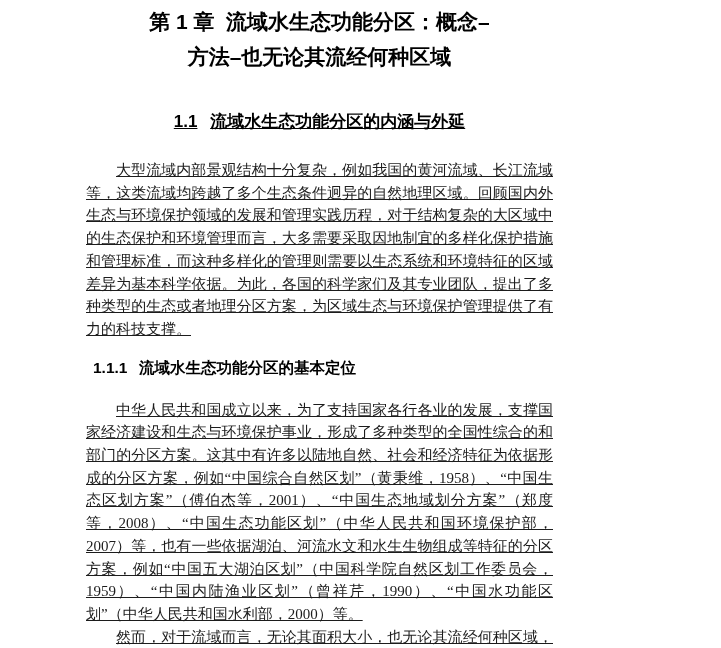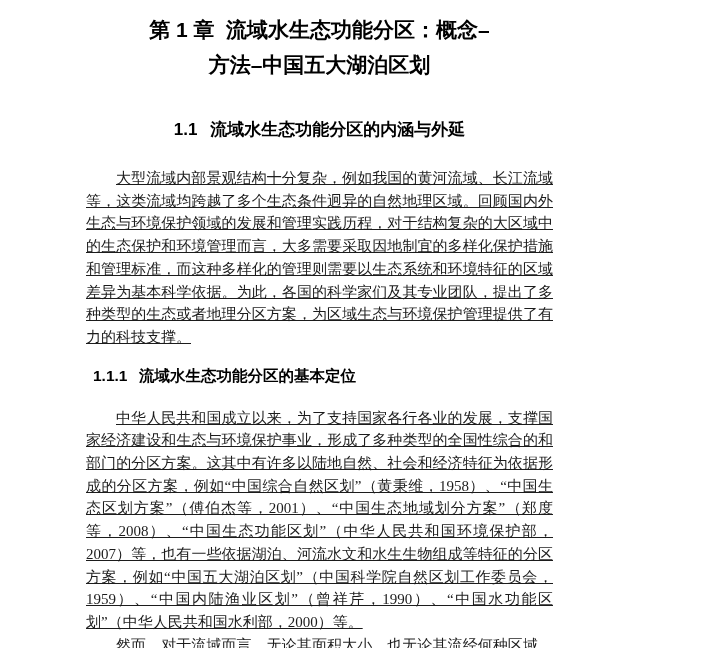--- a/index.html
+++ b/index.html
@@ -8,21 +8,21 @@
     width: 721px;
     height: 648px;
     overflow: hidden;
     font-family: "Liberation Serif", serif;
     color: #141414;
   }
   .page {
     width: 641px;
     height: 648px;
     background: #ffffff;
-    padding: 8px 88px 0 86px;
+    padding: 0 88px 0 86px;
     overflow: hidden;
   }
   .chapter-title {
     font-family: "Liberation Sans", sans-serif;
     font-weight: 700;
     font-size: 21px;
     line-height: 35px;
     text-align: center;
     color: #000000;
     margin-top: 4px;
@@ -30,20 +30,21 @@
   .chapter-title .line { display: block; }
   .chapter-num { margin-right: 0.55em; }
   .section-heading {
     font-family: "Liberation Sans", sans-serif;
     font-weight: 700;
     font-size: 17px;
     line-height: 22px;
     text-align: center;
     color: #000000;
     margin-top: 37px;
+    text-decoration: underline;
   }
   .subsection-heading {
     font-family: "Liberation Sans", sans-serif;
     font-weight: 700;
     font-size: 15.5px;
     line-height: 20px;
     text-align: left;
     color: #000000;
     margin-top: 17px;
     margin-left: 7px;
@@ -61,21 +62,21 @@
   .para-first { margin-top: 26px; }
   .para-after-sub { margin-top: 21px; }
 </style>
 </head>
 <body>
 
 <div class="page">
 
   <h1 class="chapter-title">
     <span class="line"><span class="chapter-num">第 1 章</span><span>流域水生态功能分区：概念–</span></span>
-    <span class="line">方法–中国五大湖泊区划</span>
+    <span class="line">方法–也无论其流经何种区域</span>
   </h1>
 
   <h2 class="section-heading">
     <span>1.1</span><span class="head-gap">流域水生态功能分区的内涵与外延</span>
   </h2>
 
   <p class="body-para para-first">大型流域内部景观结构十分复杂，例如我国的黄河流域、长江流域等，这类流域均跨越了多个生态条件迥异的自然地理区域。回顾国内外生态与环境保护领域的发展和管理实践历程，对于结构复杂的大区域中的生态保护和环境管理而言，大多需要采取因地制宜的多样化保护措施和管理标准，而这种多样化的管理则需要以生态系统和环境特征的区域差异为基本科学依据。为此，各国的科学家们及其专业团队，提出了多种类型的生态或者地理分区方案，为区域生态与环境保护管理提供了有力的科技支撑。</p>
 
   <h3 class="subsection-heading">
     <span>1.1.1</span><span class="head-gap">流域水生态功能分区的基本定位</span>

